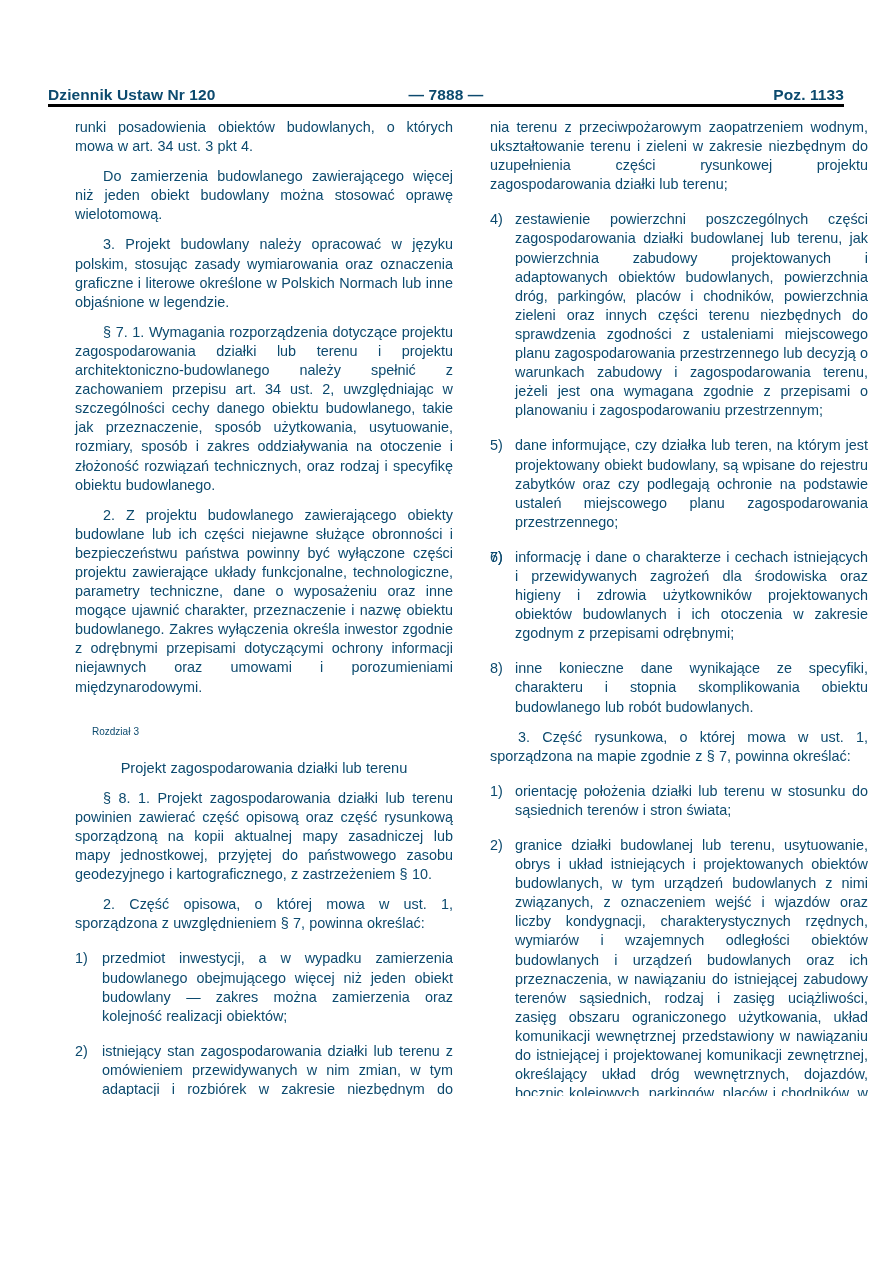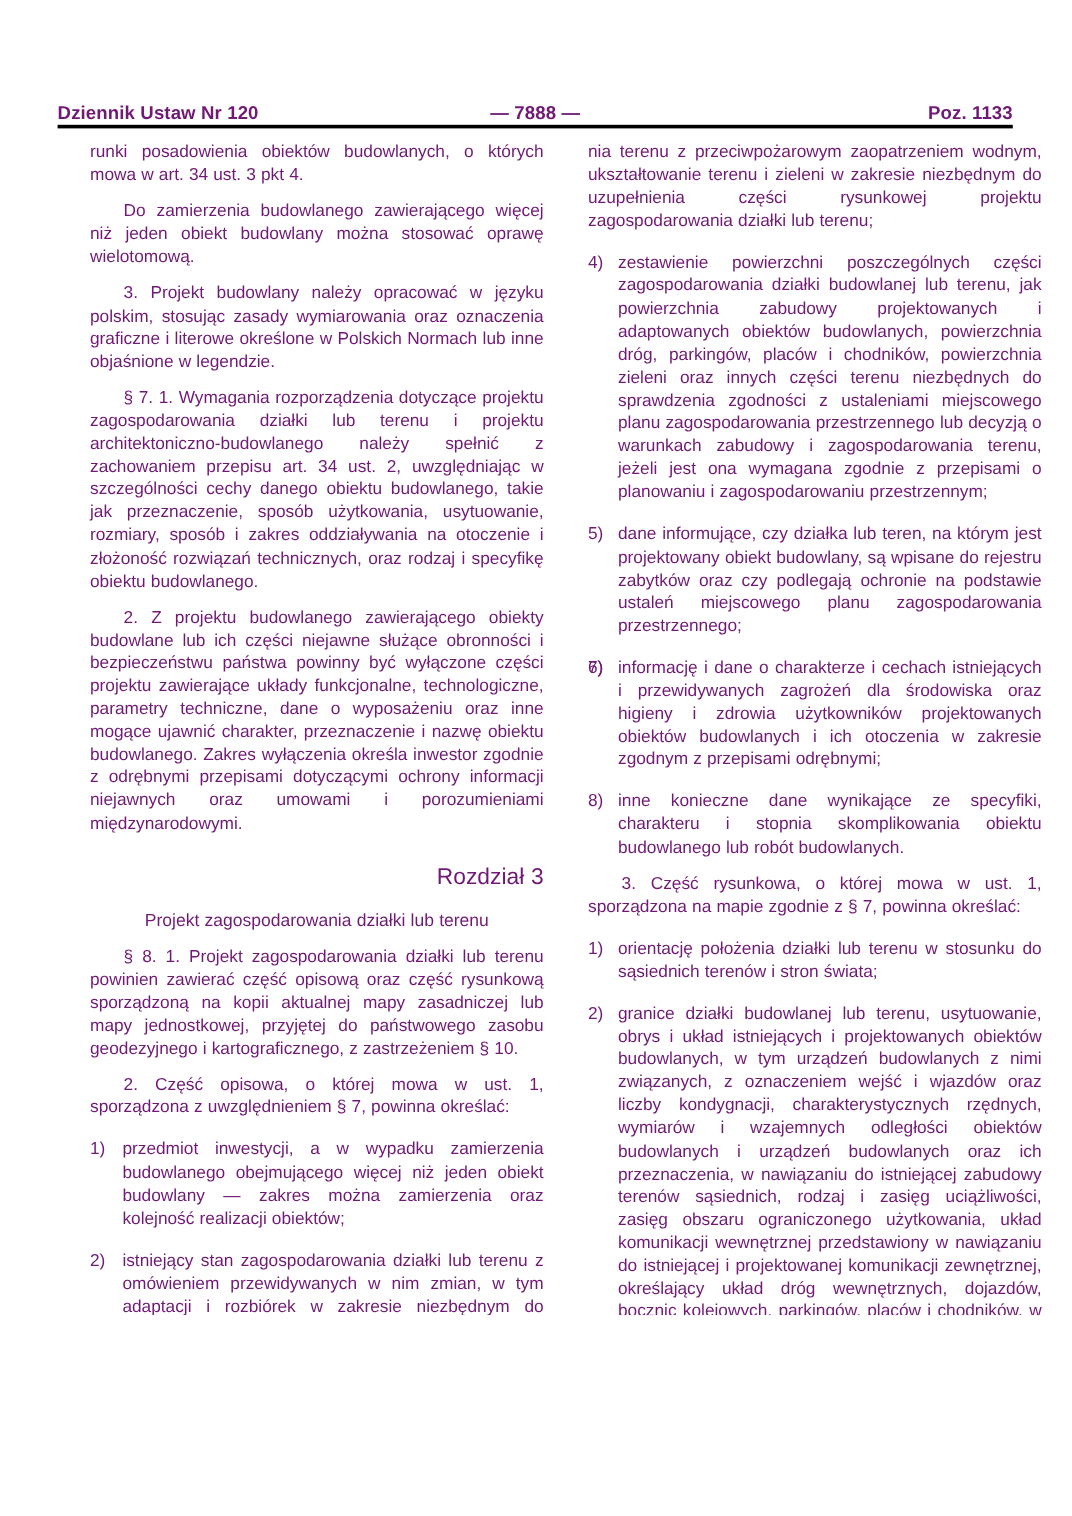--- a/index.html
+++ b/index.html
@@ -6,21 +6,21 @@
     margin: 0;
     padding: 0;
     background: #ffffff;
   }
   .page {
     position: relative;
     width: 893px;
     height: 1096px;
     background: #ffffff;
     font-family: "Liberation Sans", sans-serif;
-    color: #701a75;
+    color: #0c4a6e;
     box-sizing: border-box;
     overflow: hidden;
   }
 
   
   .runhead {
     position: absolute;
     left: 48px;
     top: 78px;
     width: 796px;
@@ -96,24 +96,24 @@
     top: 0;
     width: 24px;
     text-align: left;
     text-indent: 0;
   }
   
   .col-right .li { padding-left: 25px; }
 
   
   .chapter-no {
-    margin: 0;
+    margin: 17px;
     margin-top: 25px;
-    text-align: right;
-    font-size: 19px;
+    text-align: left;
+    font-size: 10px;
     line-height: 19.1px;
   }
   .chapter-title {
     margin: 0;
     margin-top: 18px;
     text-align: center;
     font-size: 14.6px;
     font-weight: normal;
     line-height: 19.1px;
   }

